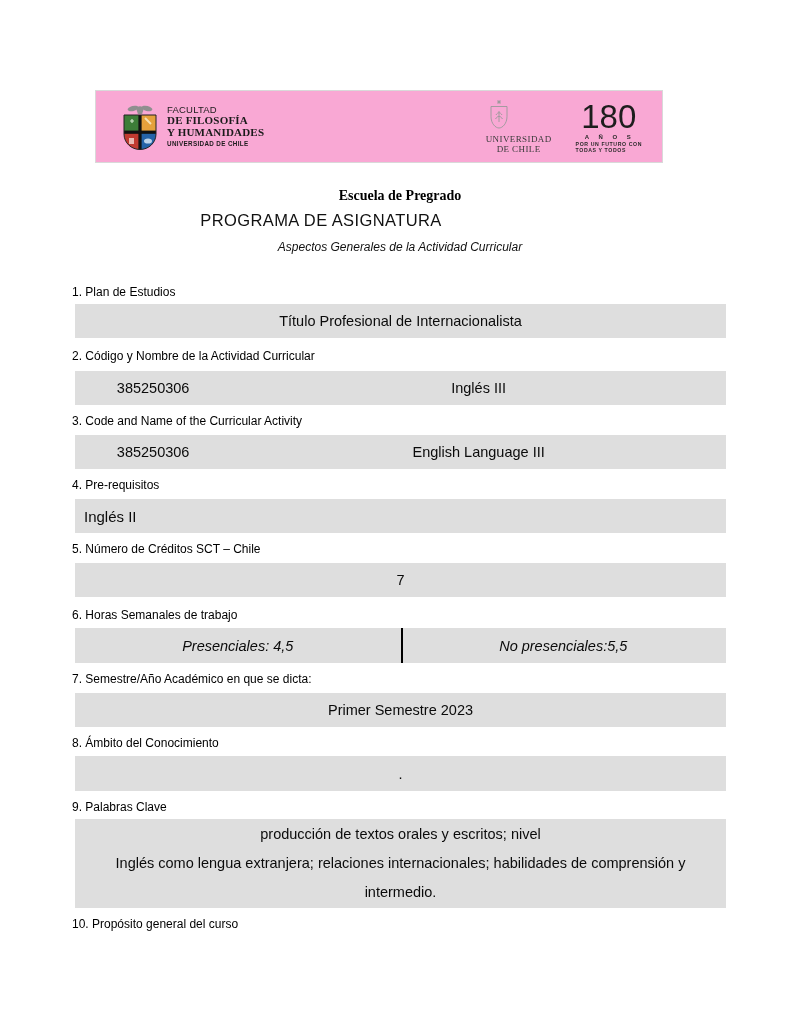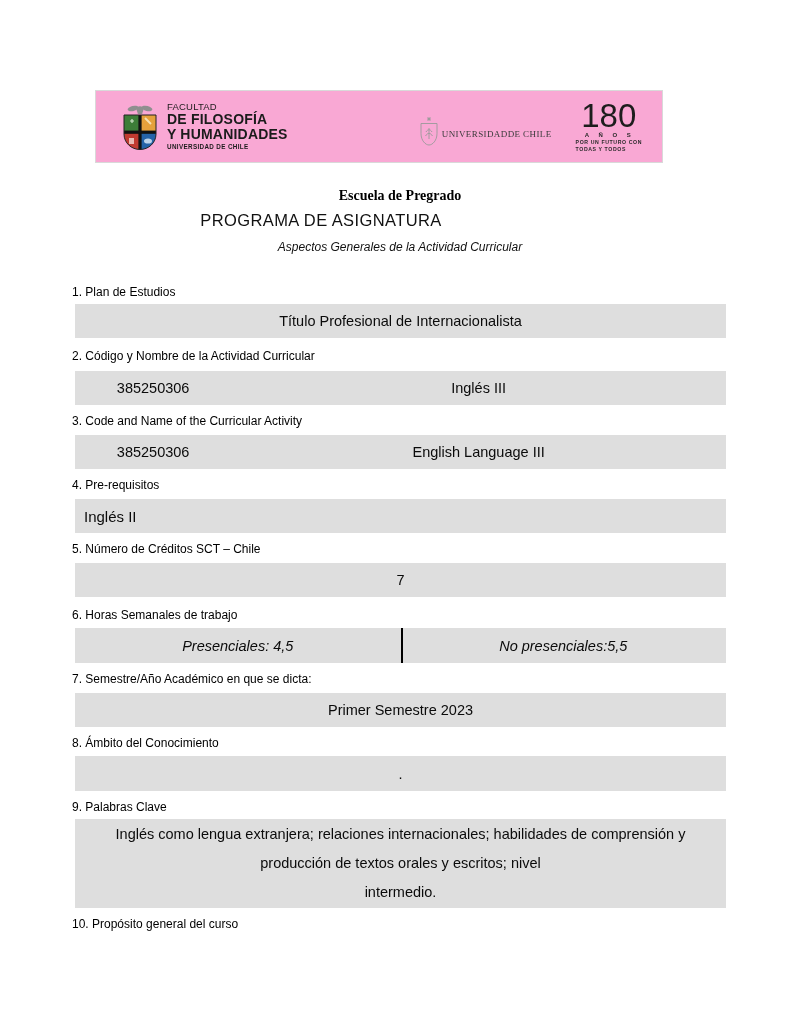--- a/index.html
+++ b/index.html
@@ -19,25 +19,25 @@
     position: absolute; left: 95px; top: 90px;
     width: 568px; height: 73px;
     border: 1px solid #d9d9d9;
     background: #f9a8d4;
     display: flex; align-items: center; justify-content: space-between;
     padding: 0 20px 0 24px;
   }
   .left-logo { display: flex; align-items: center; gap: 7px; }
   .left-logo-text { display: flex; flex-direction: column; line-height: 1.08; }
   .llt-1 { font-size: 9.5px; font-weight: normal; color: #1b1b1b; letter-spacing: .2px; }
-  .llt-2, .llt-3 { font-size: 14px; font-weight: bold; color: #1b1b1b; letter-spacing: .2px; }
+  .llt-2, .llt-3 { font-size: 11px; font-weight: bold; color: #1b1b1b; letter-spacing: .2px; font-family: Liberation Serif, serif; }
   .llt-4 { font-size: 6.3px; font-weight: bold; color: #1b1b1b; letter-spacing: .35px; margin-top: 2px; }
 
   .right-logo { display: flex; align-items: flex-end; gap: 6px; }
-  .uch-block { display: flex; flex-direction: row; align-items: center; line-height: 1.05; }
+  .uch-block { display: flex; flex-direction: column; line-height: 1.05; }
   .uch-name { font-family: "Liberation Serif", serif; font-size: 9px; color: #3a3a3a; letter-spacing: .4px; text-align: center; }
   .years-block { display: flex; flex-direction: column; align-items: center; line-height: 1; margin-left: 18px; }
   .years-number { font-size: 33px; font-weight: normal; color: #1d1d1d; letter-spacing: 0px; line-height: .9; }
   .years-label { font-size: 6px; color: #2a2a2a; letter-spacing: 4px; margin: 2px 0 1px 2px; font-weight: bold; }
   .tagline { font-size: 5.2px; font-weight: bold; color: #2a2a2a; letter-spacing: .6px; line-height: 1.25; text-align: left; align-self: flex-start; }
 
   
   .school-title {
     position: absolute; left: 0; top: 188px; width: 800px;
     text-align: center;
@@ -191,20 +191,20 @@
     <span>Primer Semestre 2023</span>
   </div>
 
   <div class="sec-label" style="top:736px">8. Ámbito del Conocimiento</div>
   <div class="sec-box" style="top:756px;height:35px">
     <span>.</span>
   </div>
 
   <div class="sec-label" style="top:800px">9. Palabras Clave</div>
   <div class="sec-box multiline" style="top:819px">
+    <div>producción de textos orales y escritos; nivel</div>
     <div>Inglés como lengua extranjera; relaciones internacionales; habilidades de comprensión y</div>
-    <div>producción de textos orales y escritos; nivel</div>
     <div>intermedio.</div>
   </div>
 
   <div class="sec-label" style="top:917px">10. Propósito general del curso</div>
 
 </div>
 
 </body></html>

